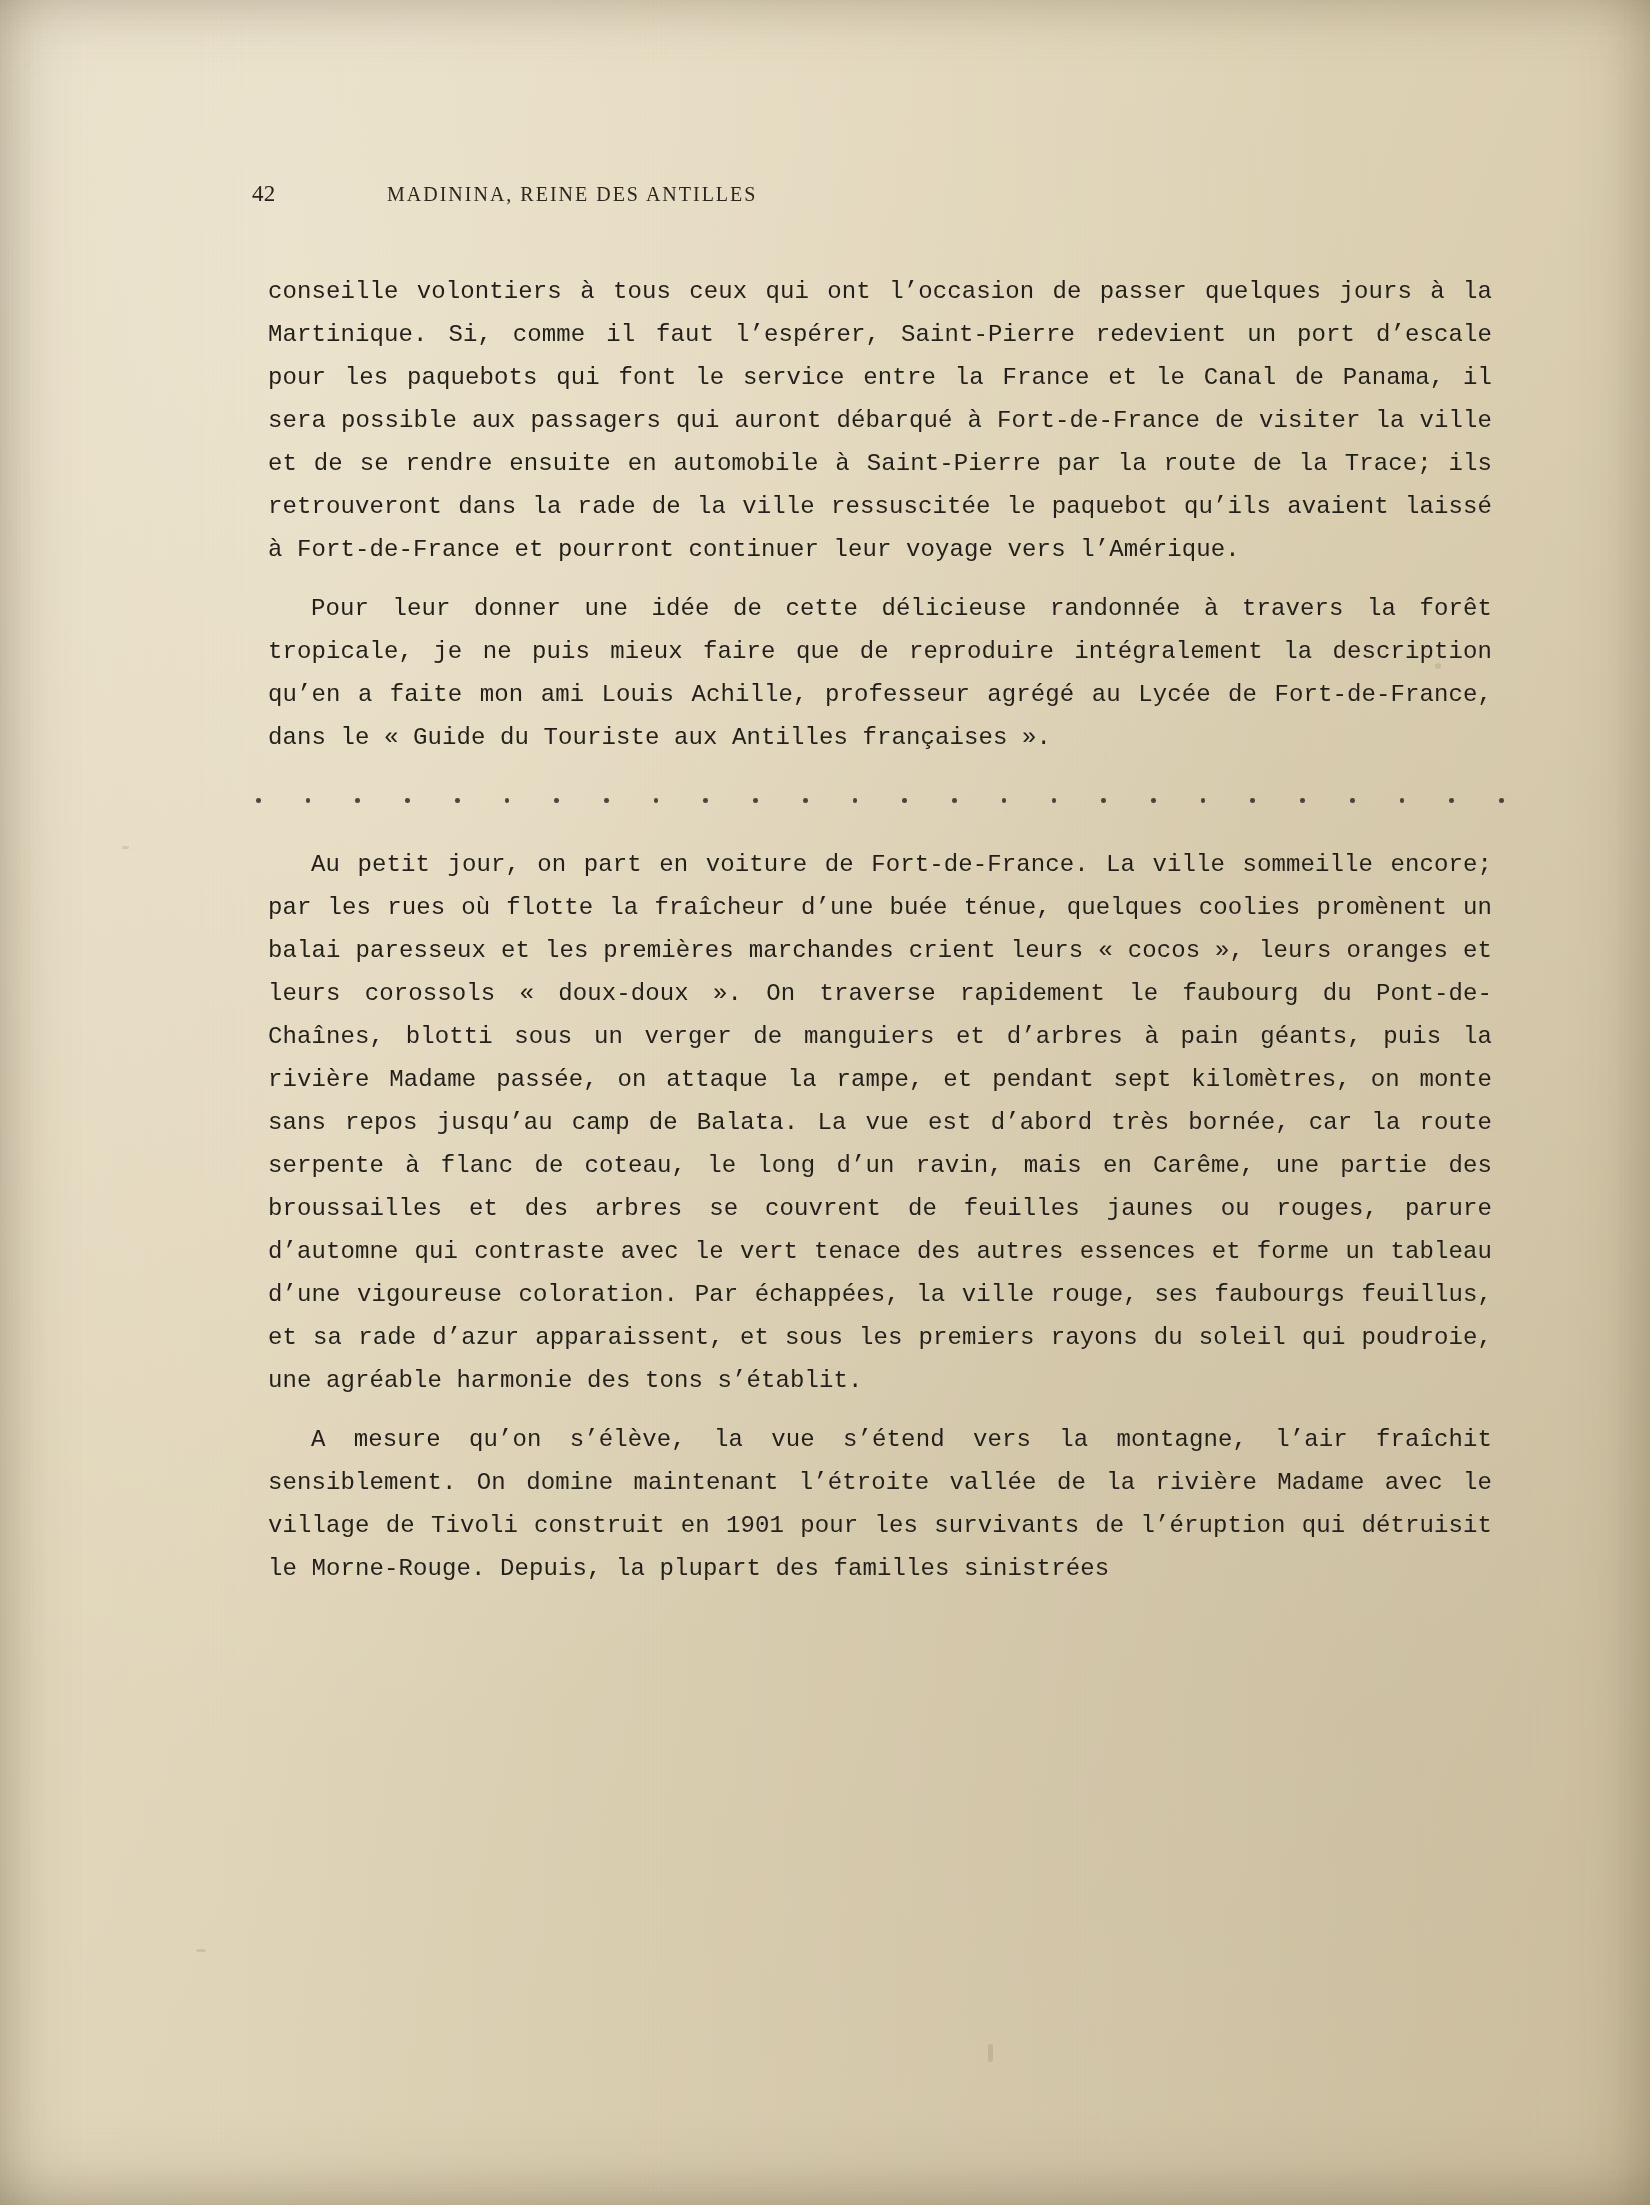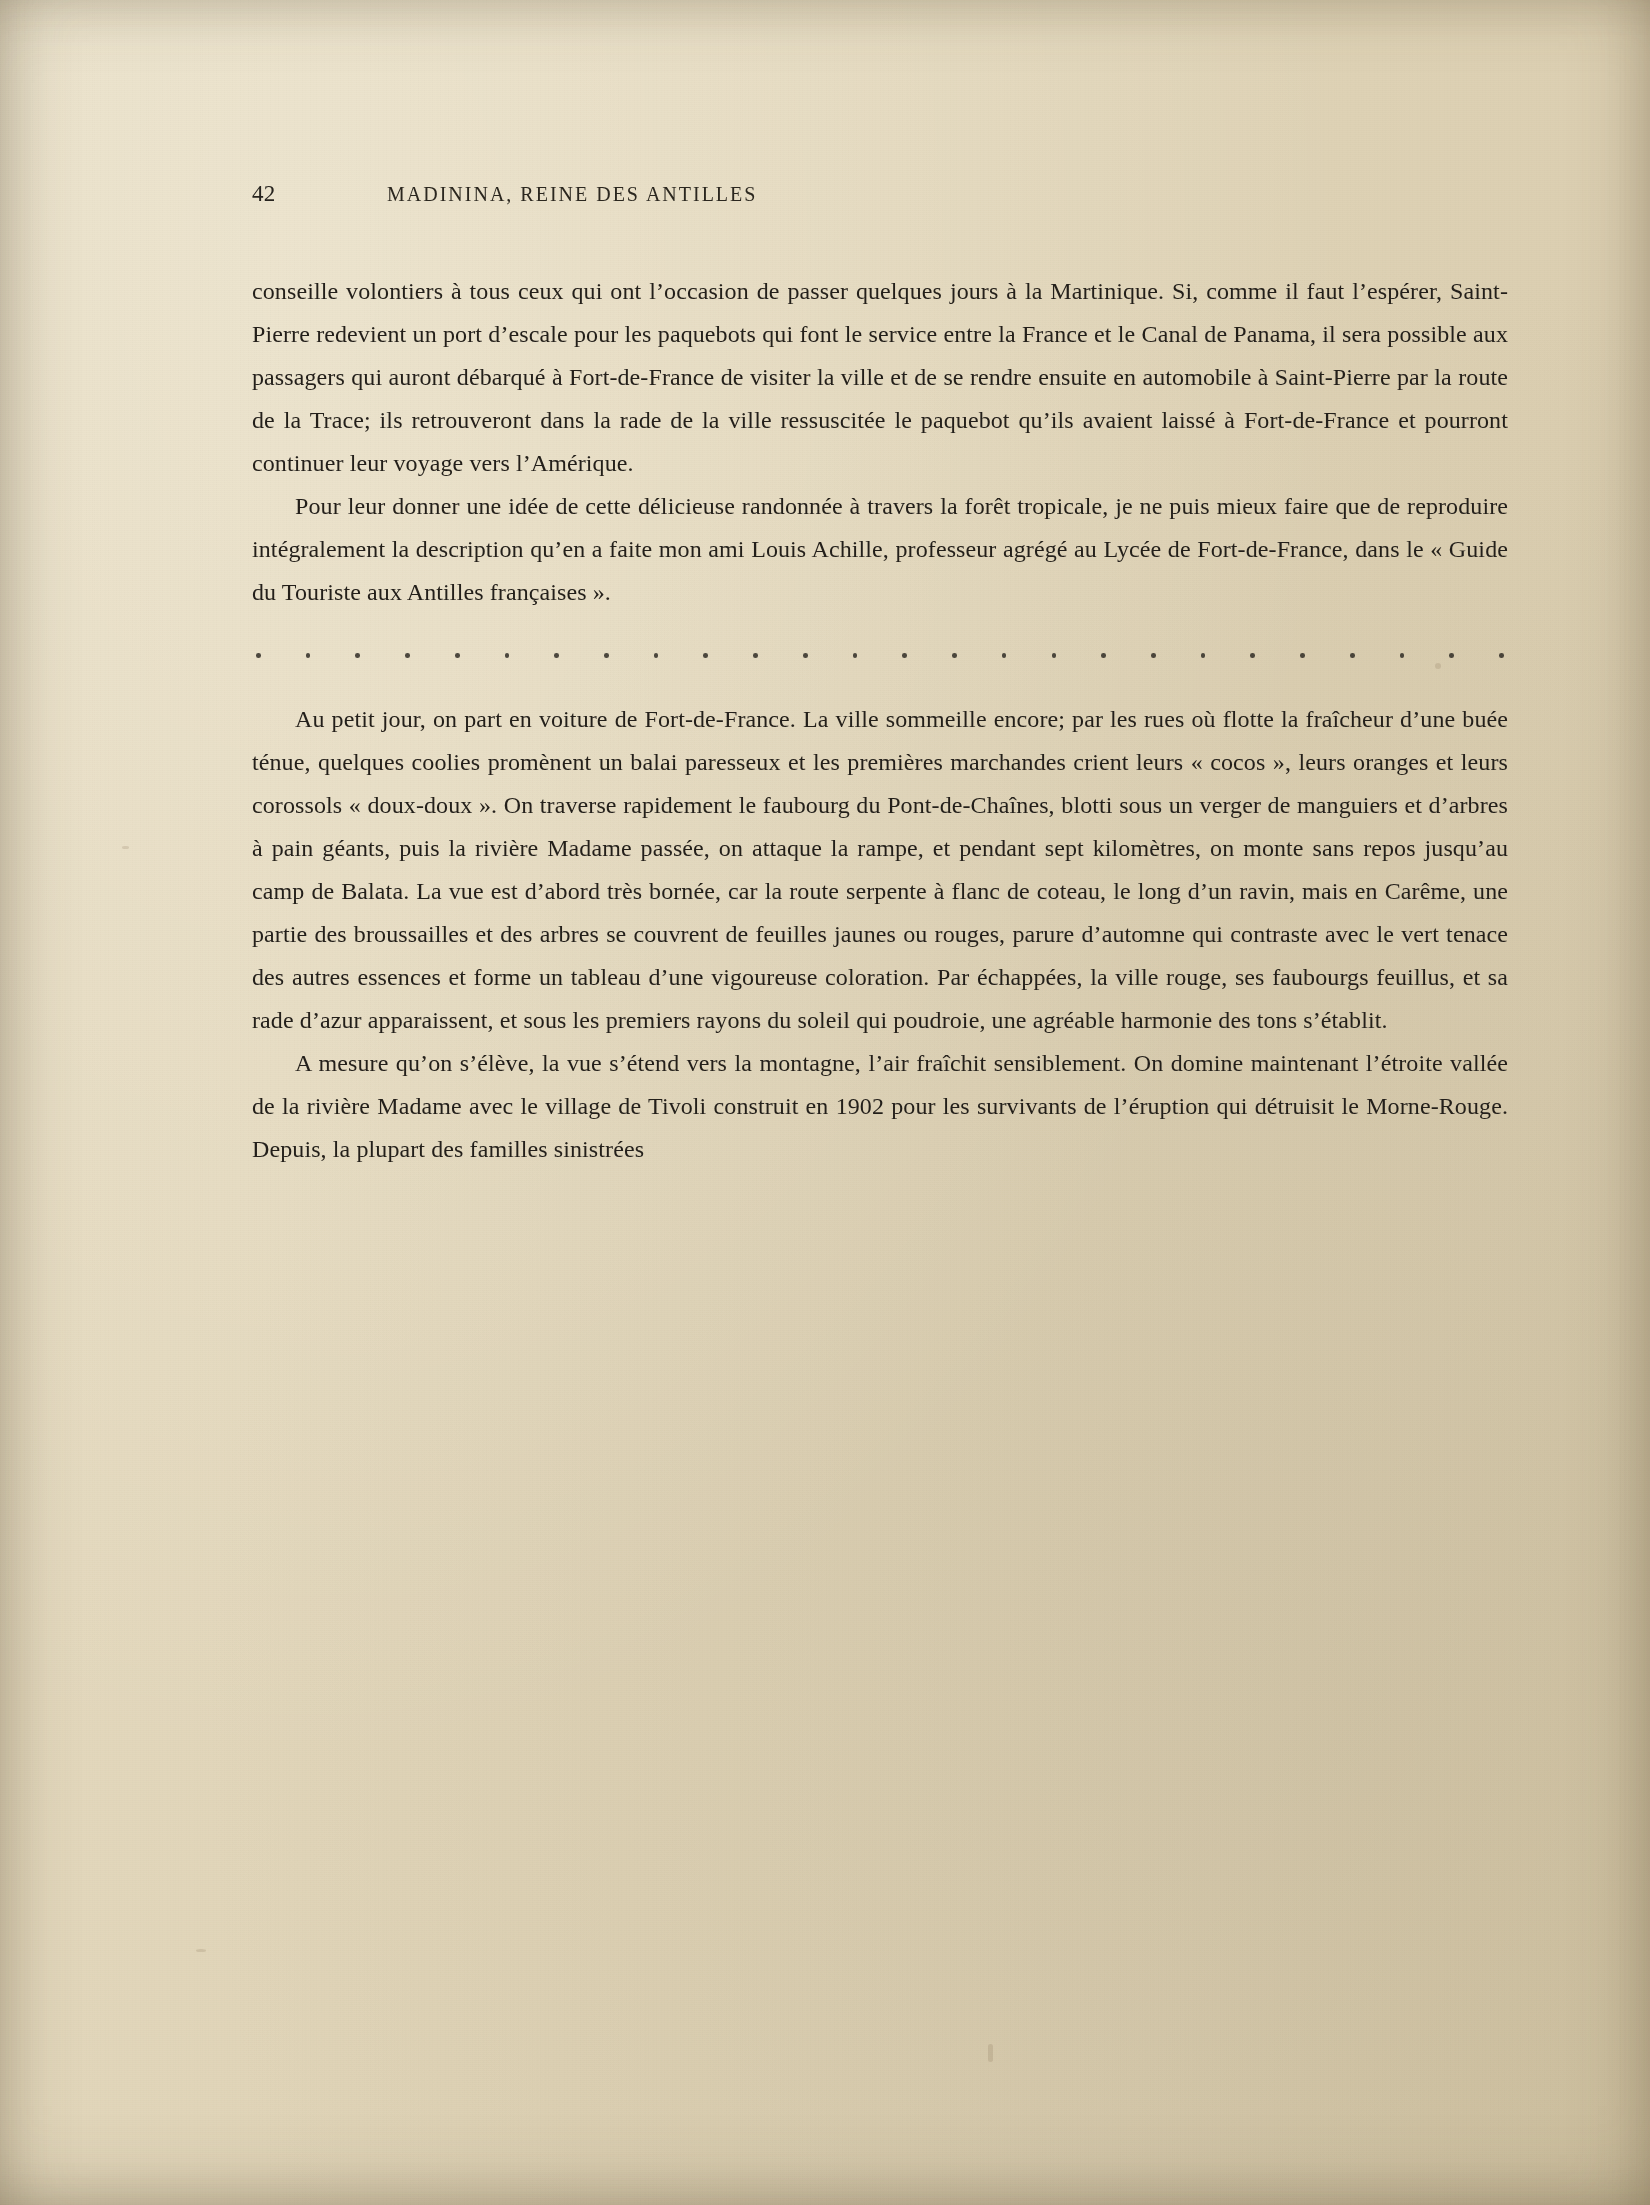--- a/index.html
+++ b/index.html
@@ -64,28 +64,29 @@
   .head-title {
     font-size: 20px;
     letter-spacing: 2px;
     font-variant: small-caps;
     text-transform: uppercase;
     color: #2b271f;
     white-space: nowrap;
     text-align: center;
   }
   p.body {
-    margin: 0;
+    margin: 16px;
     font-size: 24px;
     line-height: 43px;
     text-align: justify;
     text-justify: inter-word;
     color: #231f1a;
     letter-spacing: 0.1px;
     hyphens: manual;
+    font-family: Liberation Mono, monospace;
   }
   p.body + p.body {
     margin-top: 0;
   }
   p.indent {
     text-indent: 43px;
   }
   .dotline {
     margin: 30px 0 31px 0;
     height: 23px;
@@ -160,19 +161,19 @@
       <span></span>
       <span></span>
       <span></span>
       <span></span>
       <span></span>
       <span></span>
     </div>
 
     <p class="body indent excerpt">Au petit jour, on part en voiture de Fort-de-France. La ville sommeille encore; par les rues où flotte la fraîcheur d’une buée ténue, quelques coolies promènent un balai paresseux et les premières marchandes crient leurs « cocos », leurs oranges et leurs corossols « doux-doux ». On traverse rapidement le faubourg du Pont-de-Chaînes, blotti sous un verger de manguiers et d’arbres à pain géants, puis la rivière Madame passée, on attaque la rampe, et pendant sept kilomètres, on monte sans repos jusqu’au camp de Balata. La vue est d’abord très bornée, car la route serpente à flanc de coteau, le long d’un ravin, mais en Carême, une partie des broussailles et des arbres se couvrent de feuilles jaunes ou rouges, parure d’automne qui contraste avec le vert tenace des autres essences et forme un tableau d’une vigoureuse coloration. Par échappées, la ville rouge, ses faubourgs feuillus, et sa rade d’azur apparaissent, et sous les premiers rayons du soleil qui poudroie, une agréable harmonie des tons s’établit.</p>
 
-    <p class="body indent">A mesure qu’on s’élève, la vue s’étend vers la montagne, l’air fraîchit sensiblement. On domine maintenant l’étroite vallée de la rivière Madame avec le village de Tivoli construit en 1902 pour les survivants de l’éruption qui détruisit le Morne-Rouge. Depuis, la plupart des familles sinistrées</p>
+    <p class="body indent">A mesure qu’on s’élève, la vue s’étend vers la montagne, l’air fraîchit sensiblement. On domine maintenant l’étroite vallée de la rivière Madame avec le village de Tivoli construit en 1901 pour les survivants de l’éruption qui détruisit le Morne-Rouge. Depuis, la plupart des familles sinistrées</p>
 
   </div>
 
   <div class="edge-shadow"></div>
 </div>
 
 
 </body></html>

